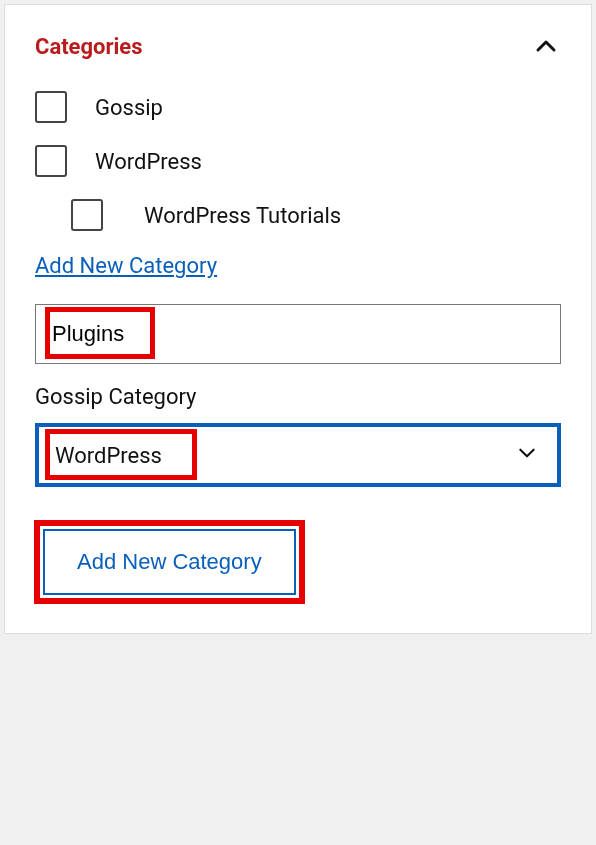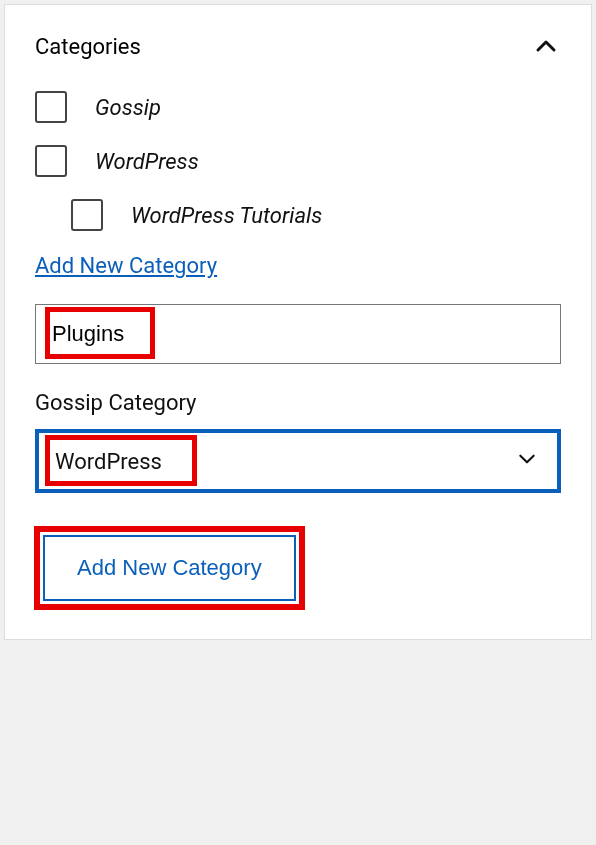--- a/index.html
+++ b/index.html
@@ -20,46 +20,46 @@
       padding: 0;
     }
     .panel-header {
       display: flex;
       justify-content: space-between;
       align-items: center;
       padding: 26px 30px 10px 30px;
     }
     .panel-title {
       font-size: 22px;
-      font-weight: 400;
-      color: #000000;
+      font-weight: 700;
+      color: #b91c1c;
     }
     .chevron {
       width: 30px;
       height: 30px;
       display: flex;
       align-items: center;
       justify-content: center;
       cursor: pointer;
     }
     .panel-body {
       padding: 20px 30px 30px 30px;
     }
     .category-list {
       list-style: none;
       margin-bottom: 12px;
-      font-style: italic;
     }
     .category-item {
       display: flex;
       align-items: center;
       margin-bottom: 22px;
     }
     .category-item.child {
       padding-left: 36px;
+      gap: 13px;
     }
     .checkbox {
       width: 32px;
       height: 32px;
       border: 2px solid #444;
       border-radius: 3px;
       background: #fff;
       cursor: pointer;
       flex-shrink: 0;
     }
@@ -77,21 +77,21 @@
       margin-bottom: 26px;
     }
     .field-label {
       font-size: 22px;
       color: #111;
       margin-bottom: 14px;
       display: block;
     }
     .text-input-wrap {
       position: relative;
-      margin-bottom: 26px;
+      margin-bottom: 20px;
     }
     .text-input {
       width: 100%;
       height: 60px;
       border: 1px solid #777;
       font-size: 22px;
       padding: 0 16px;
       background: #fff;
     }
     .highlight-box-1 {

